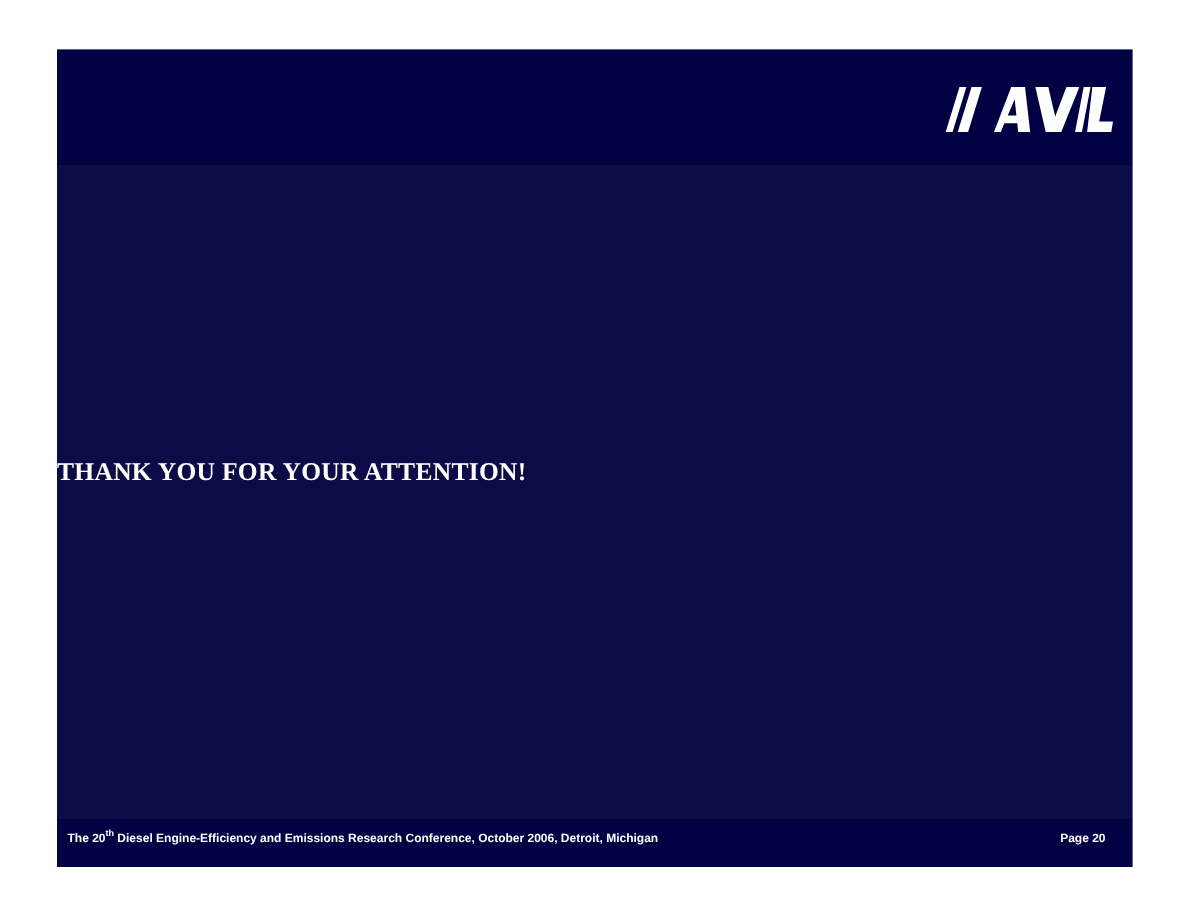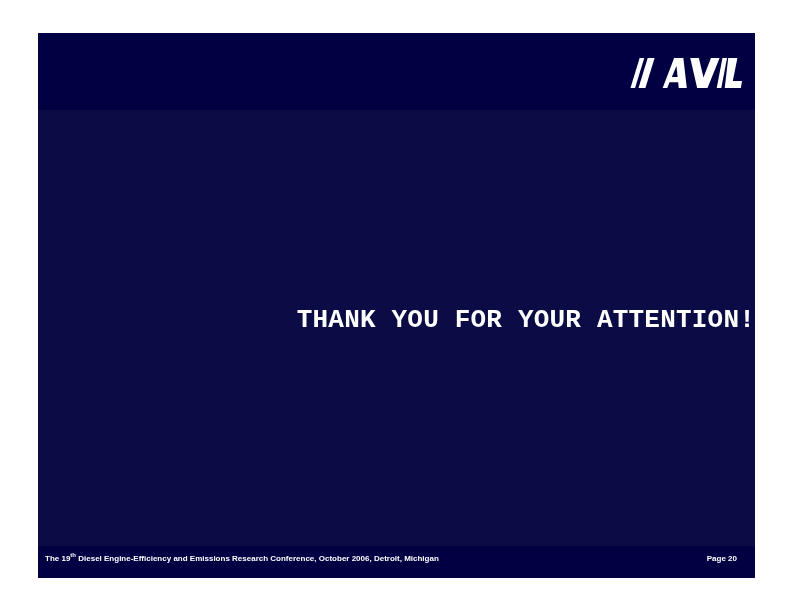--- a/index.html
+++ b/index.html
@@ -59,24 +59,24 @@
     right: 0;
     bottom: 32px;
     background: #0b0b46;
   }
 
   .headline {
     position: absolute;
     left: 0;
     right: 0;
     top: 195px;
-    text-align: right;
+    text-align: left;
     color: #ffffff;
-    font-family: Liberation Mono, monospace;
-    font-size: 26px;
+    font-family: Liberation Serif, serif;
+    font-size: 17px;
     font-weight: bold;
     letter-spacing: 0.2px;
     white-space: nowrap;
   }
 
   
   .slide-footer {
     position: absolute;
     left: 0;
     bottom: 0;
@@ -135,18 +135,18 @@
 
         <polygon points="176,0 192,0 184,40 200,40 198,52 170,52" fill="#ffffff"></polygon>
       </svg>
     </div>
 
     <div class="slide-body">
       <div class="headline">THANK YOU FOR YOUR ATTENTION!</div>
     </div>
 
     <div class="slide-footer">
-      <div class="footer-left"><span>The 19</span><sup>th</sup><span> Diesel Engine-Efficiency and Emissions Research Conference, October 2006, Detroit, Michigan</span></div>
+      <div class="footer-left"><span>The 20</span><sup>th</sup><span> Diesel Engine-Efficiency and Emissions Research Conference, October 2006, Detroit, Michigan</span></div>
       <div class="footer-right">Page 20</div>
     </div>
 
   </div>
 </div>
 
 </body></html>

